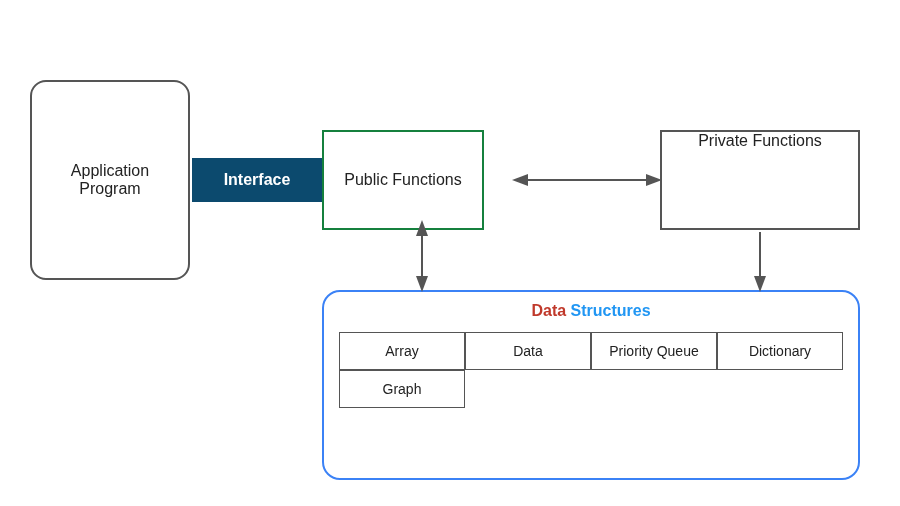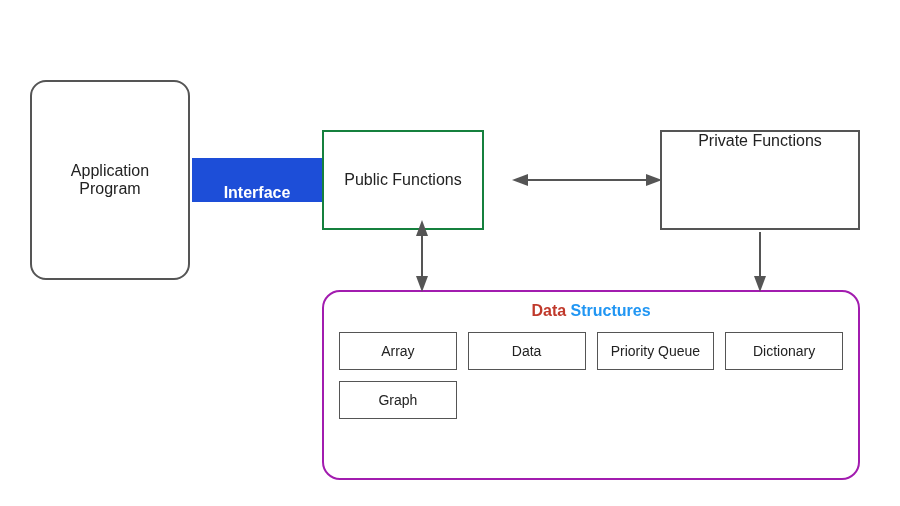--- a/index.html
+++ b/index.html
@@ -39,23 +39,23 @@
       background: #fff;
     }
 
     
     .interface-box {
       position: absolute;
       left: 192px;
       top: 158px;
       width: 130px;
       height: 44px;
-      background: #1d4ed8;
-      display: flex;
-      align-items: flex-end;
+      background: #0c4a6e;
+      display: flex;
+      align-items: center;
       justify-content: center;
       font-weight: bold;
       font-size: 16px;
       color: #fff;
     }
 
     
     .public-functions {
       position: absolute;
       left: 322px;
@@ -88,21 +88,21 @@
       text-align: center;
     }
 
     
     .data-structures-box {
       position: absolute;
       left: 322px;
       top: 290px;
       width: 538px;
       height: 190px;
-      border: 2px solid #a21caf;
+      border: 2px solid #3b82f6;
       border-radius: 18px;
       background: #fff;
       padding: 10px 15px;
     }
 
     .data-structures-title {
       text-align: center;
       font-size: 16px;
       font-weight: bold;
       margin-bottom: 12px;
@@ -112,21 +112,21 @@
       color: #c0392b;
     }
 
     .data-structures-title .structures-word {
       color: #2196f3;
     }
 
     .ds-grid {
       display: grid;
       grid-template-columns: repeat(4, 1fr);
-      gap: 11px;
+      gap: 0;
     }
 
     .ds-item {
       border: 1.5px solid #555;
       display: flex;
       align-items: center;
       justify-content: center;
       padding: 10px 4px;
       font-size: 14px;
       color: #222;

